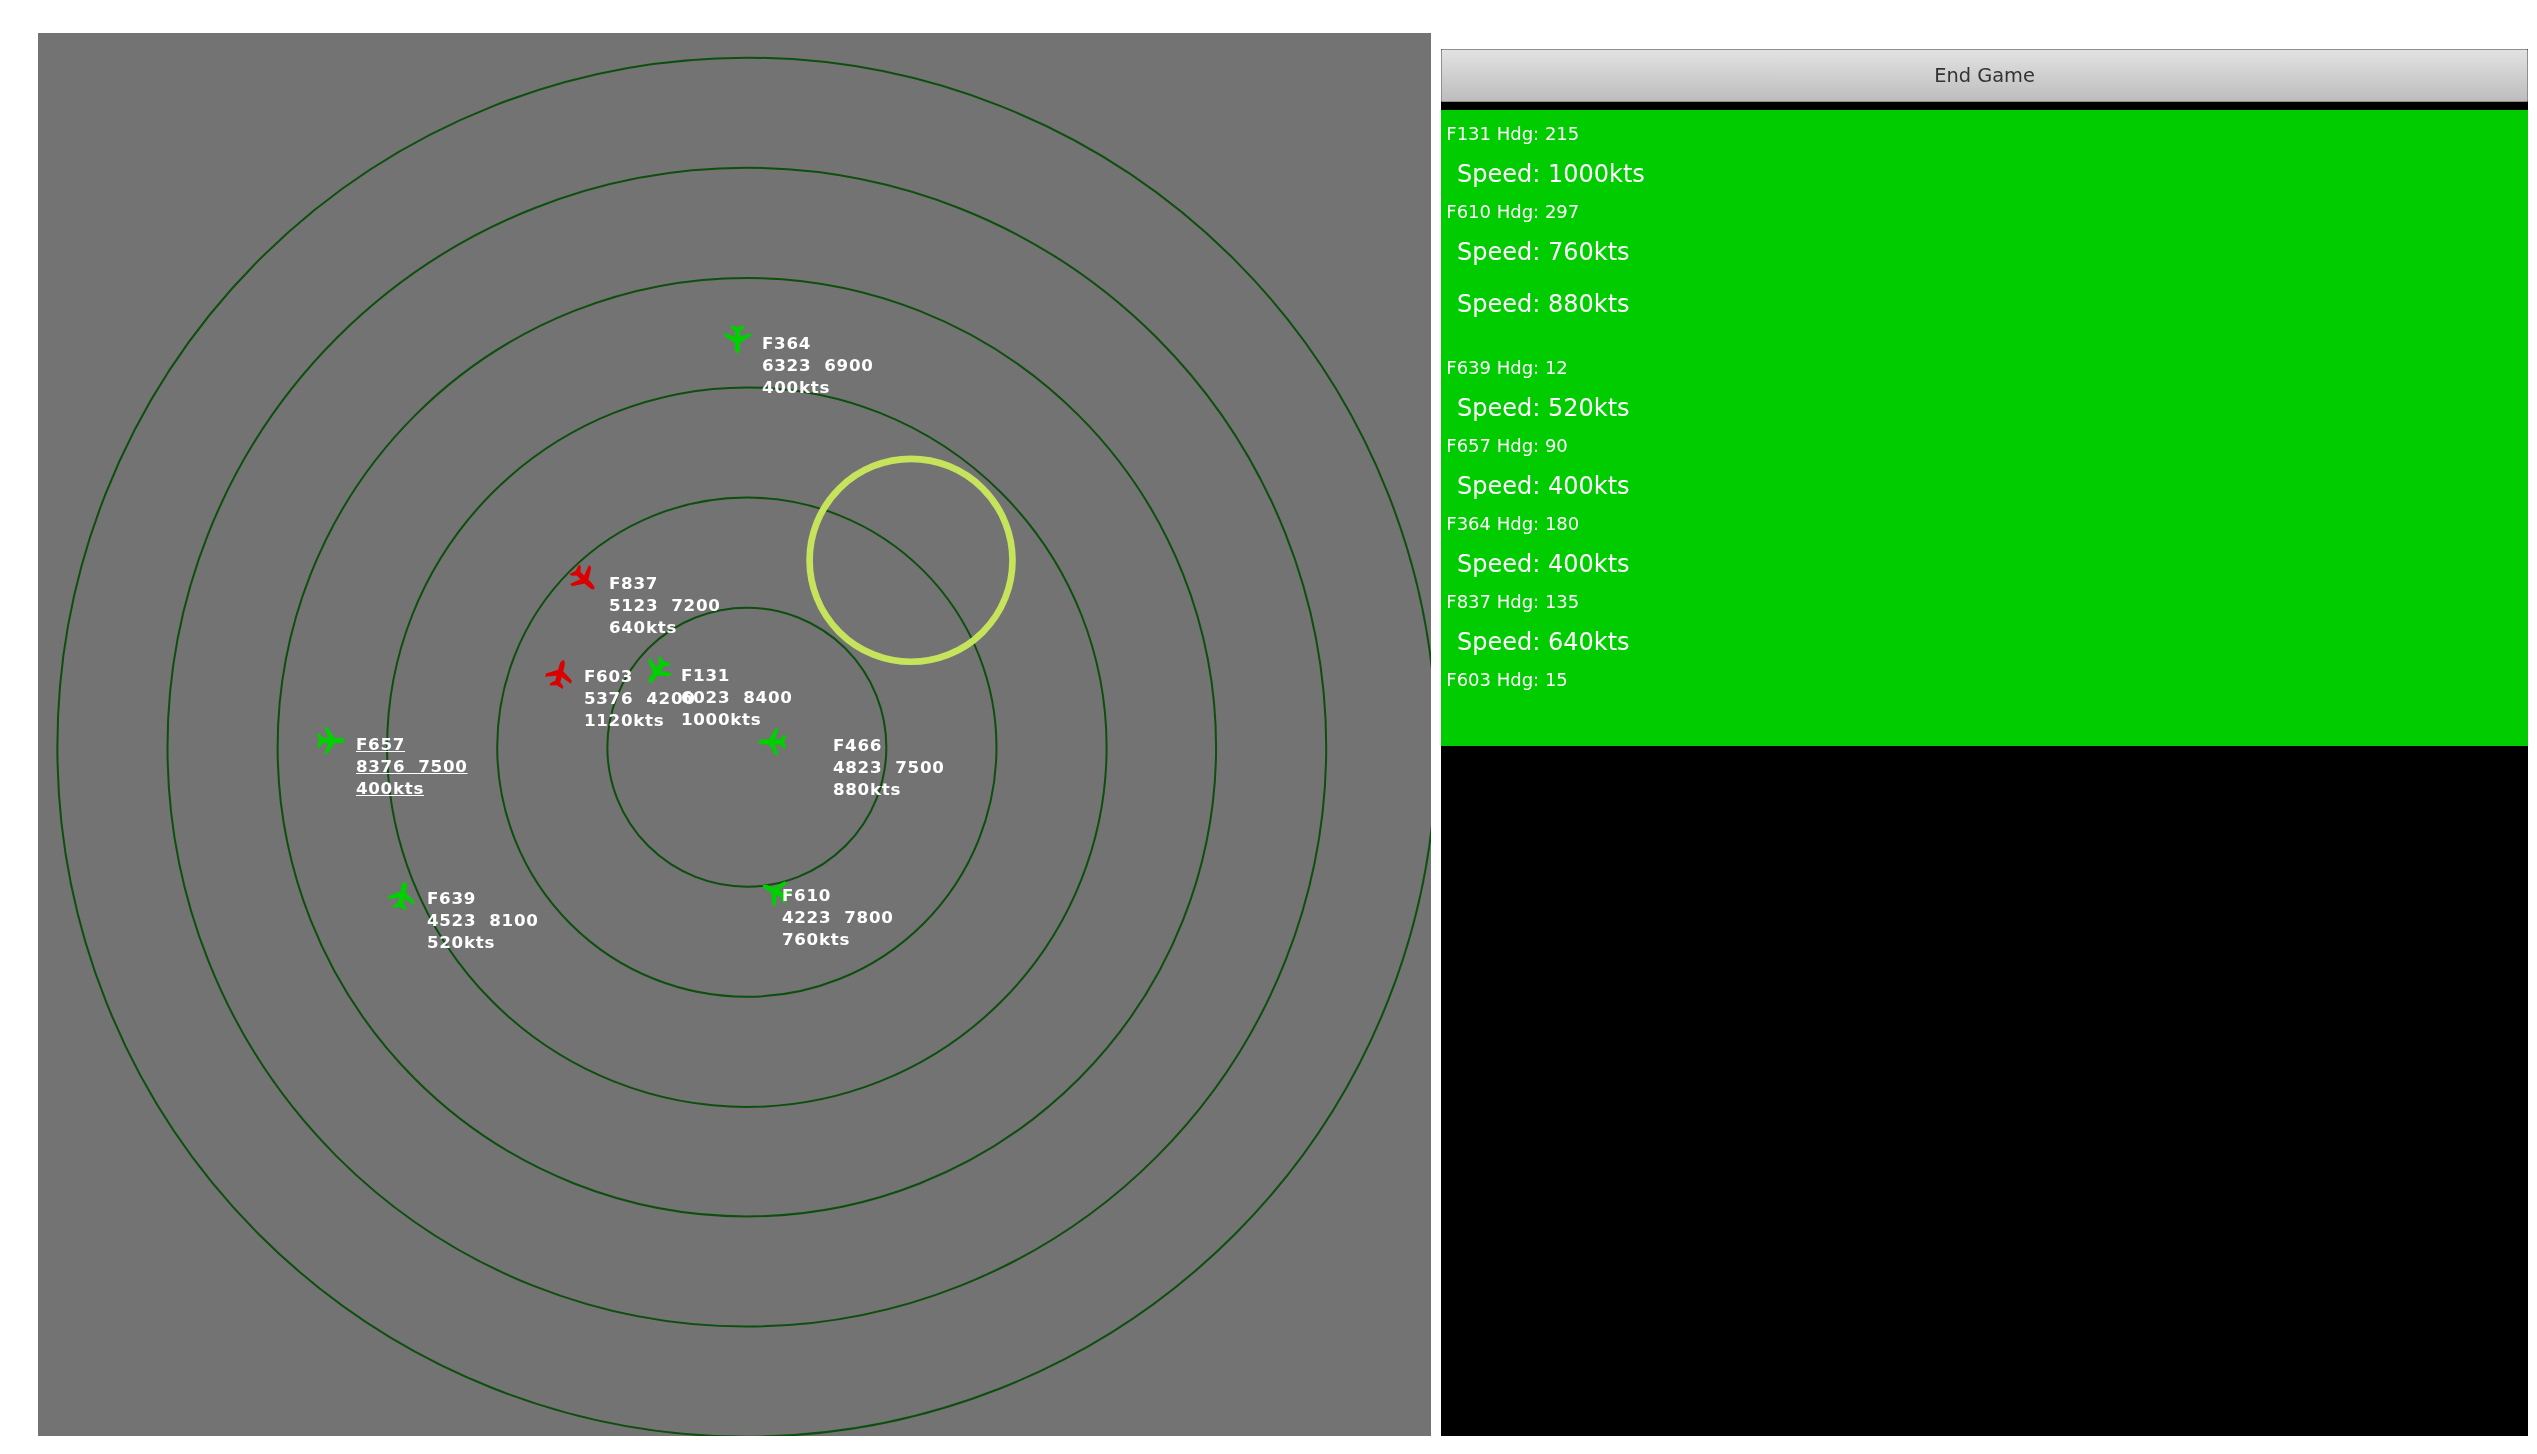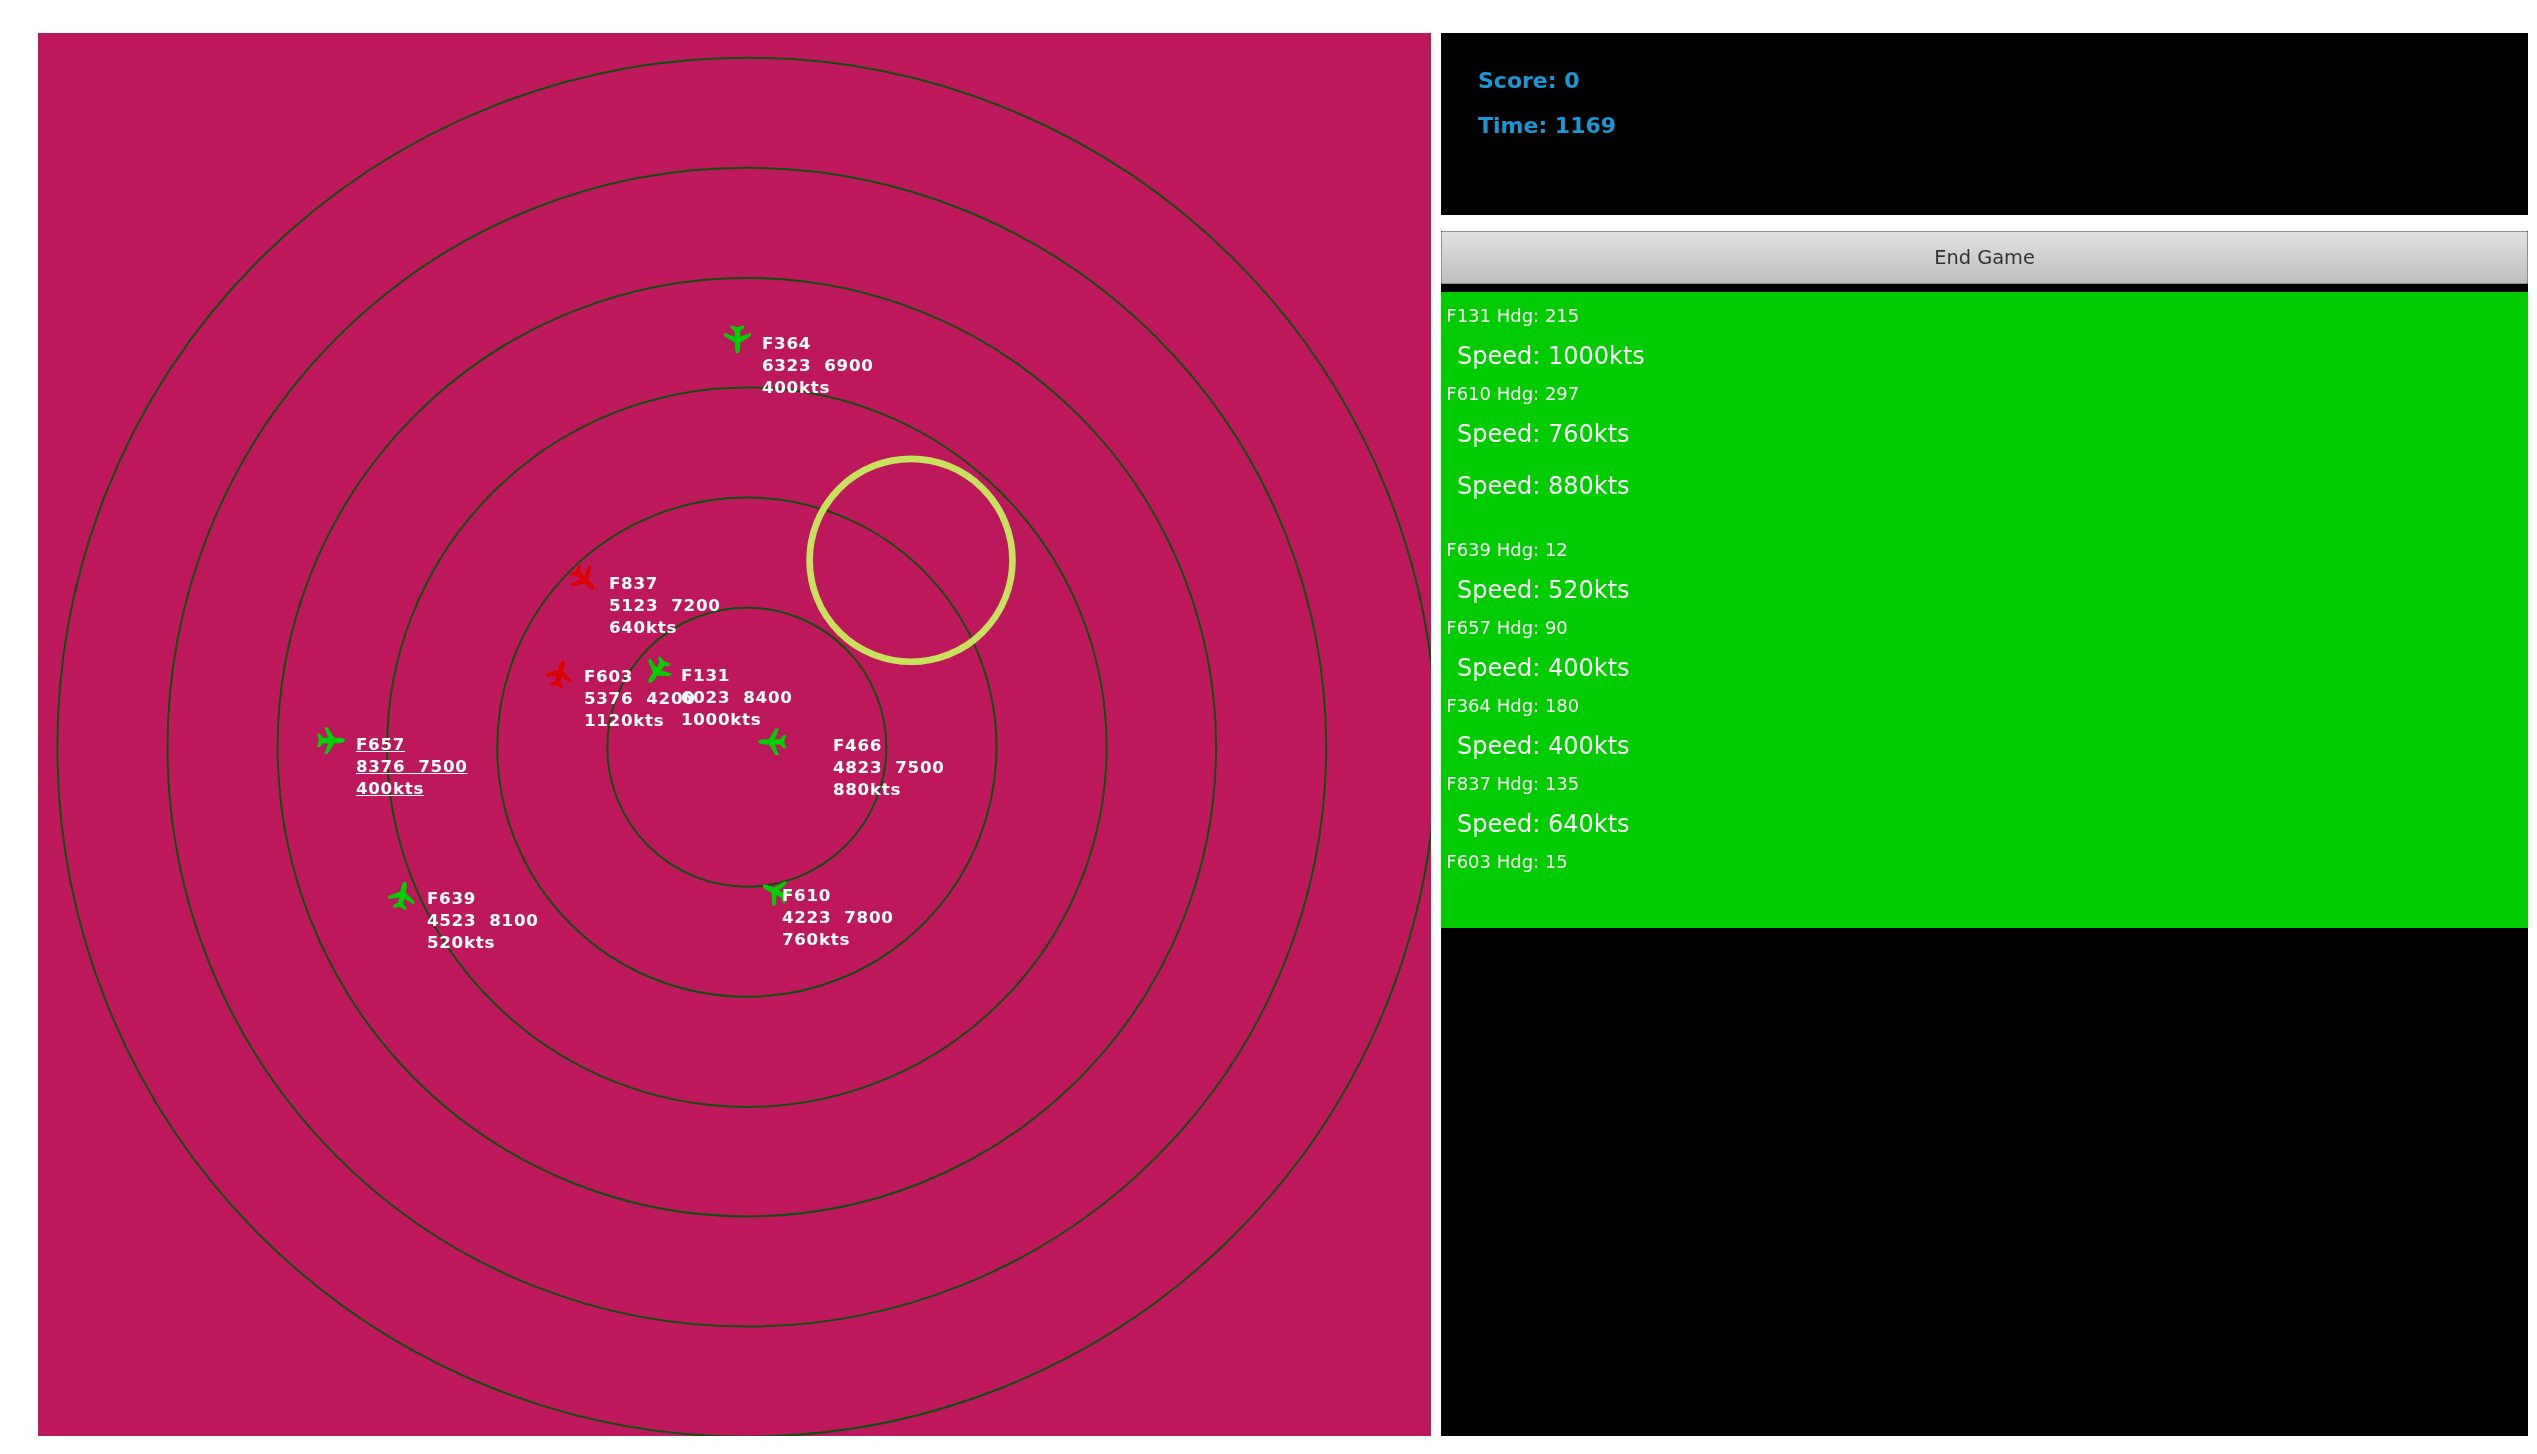--- a/index.html
+++ b/index.html
@@ -5,21 +5,21 @@
   * { margin:0; padding:0; box-sizing:border-box; }
   html,body { background:#ffffff; }
   body {
     width:2538px; height:1454px; position:relative;
     font-family:"DejaVu Sans","Liberation Sans",sans-serif;
     overflow:hidden;
   }
   
   .radar-panel {
     position:absolute; left:38px; top:33px; width:1393px; height:1403px;
-    background:#be185d; overflow:hidden;
+    background:#737373; overflow:hidden;
   }
   .radar-panel svg { position:absolute; left:0; top:0; }
   .labels-layer { position:absolute; left:0; top:0; width:100%; height:100%; pointer-events:none; }
   .ac-label {
     position:absolute; color:#fff; font-size:16.7px; font-weight:700;
     line-height:22px; white-space:pre; letter-spacing:0.7px;
   }
   
   .side-panel {
     position:absolute; left:1441px; top:33px; width:1087px; height:1403px;
@@ -69,24 +69,20 @@
       <div class="ac-label" style="left: 546px; top: 632px;"><div>F603</div><div>5376  4200</div><div>1120kts</div></div>
       <div class="ac-label" style="left: 643px; top: 631px;"><div>F131</div><div>6023  8400</div><div>1000kts</div></div>
       <div class="ac-label" style="left: 318px; top: 700px; text-decoration: underline;"><div>F657</div><div>8376  7500</div><div>400kts</div></div>
       <div class="ac-label" style="left: 758px; top: 701px; margin-left: 37px;"><div>F466</div><div>4823  7500</div><div>880kts</div></div>
       <div class="ac-label" style="left: 389px; top: 854px;"><div>F639</div><div>4523  8100</div><div>520kts</div></div>
       <div class="ac-label" style="left: 744px; top: 851px;"><div>F610</div><div>4223  7800</div><div>760kts</div></div>
     </div>
 </div>
 
 <div class="side-panel">
-  <div class="scorebox">
-    <div class="score-text">Score: 0</div>
-    <div class="time-text">Time: 1169</div>
-  </div>
   <div class="gap-white"></div>
   <button class="end-game">End Game</button>
   <div class="gap-black"></div>
   <div class="flight-list">
       <div class="flight-entry">
         <div class="fl-line1">F131 Hdg: 215</div>
         <div class="fl-line2">Speed: 1000kts</div>
       </div>
       <div class="flight-entry">
         <div class="fl-line1">F610 Hdg: 297</div>

